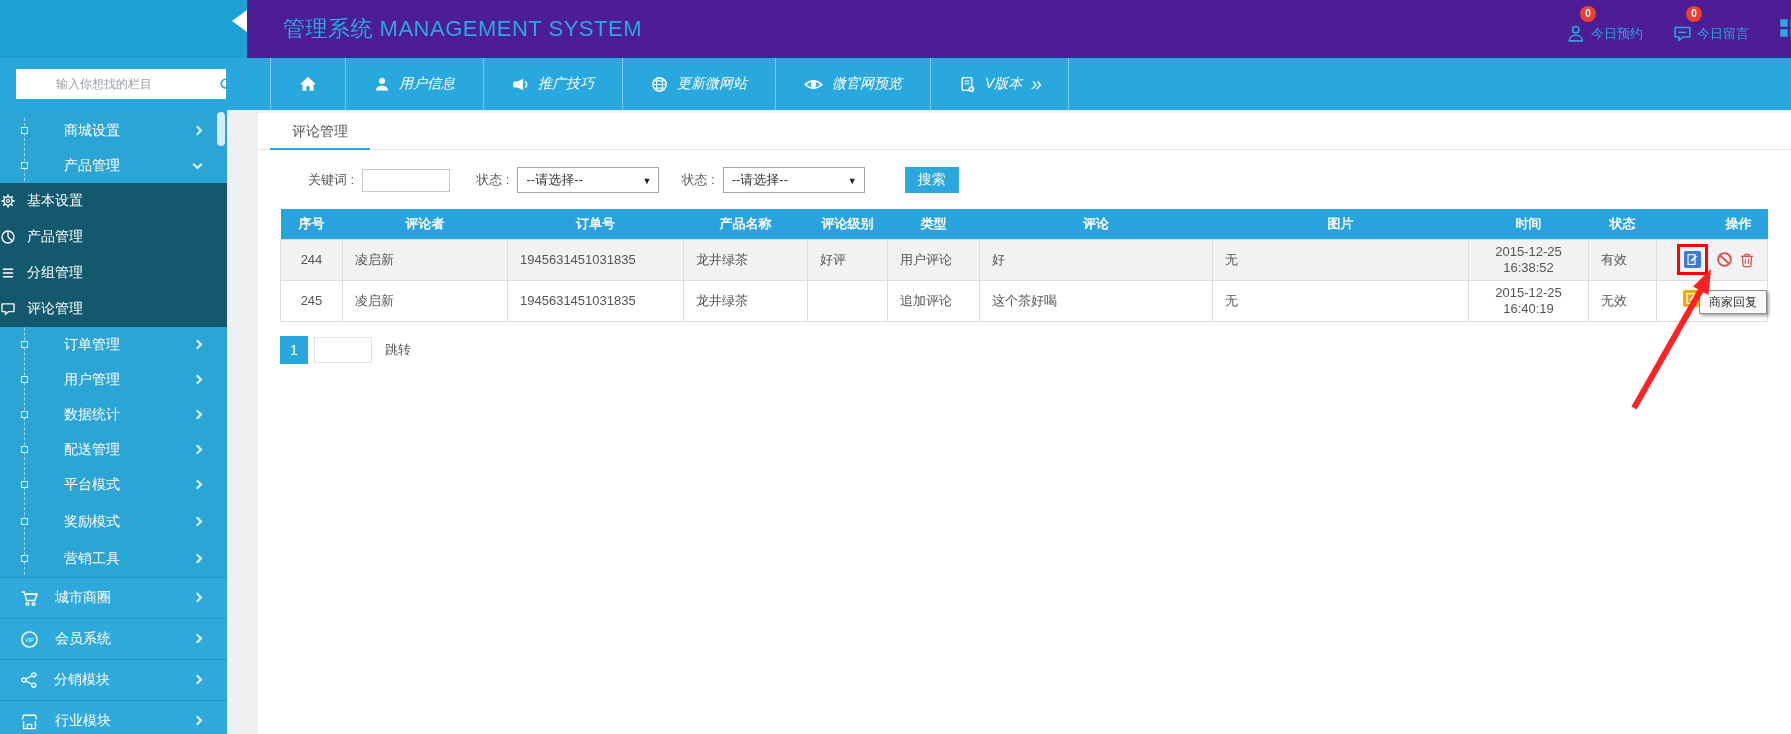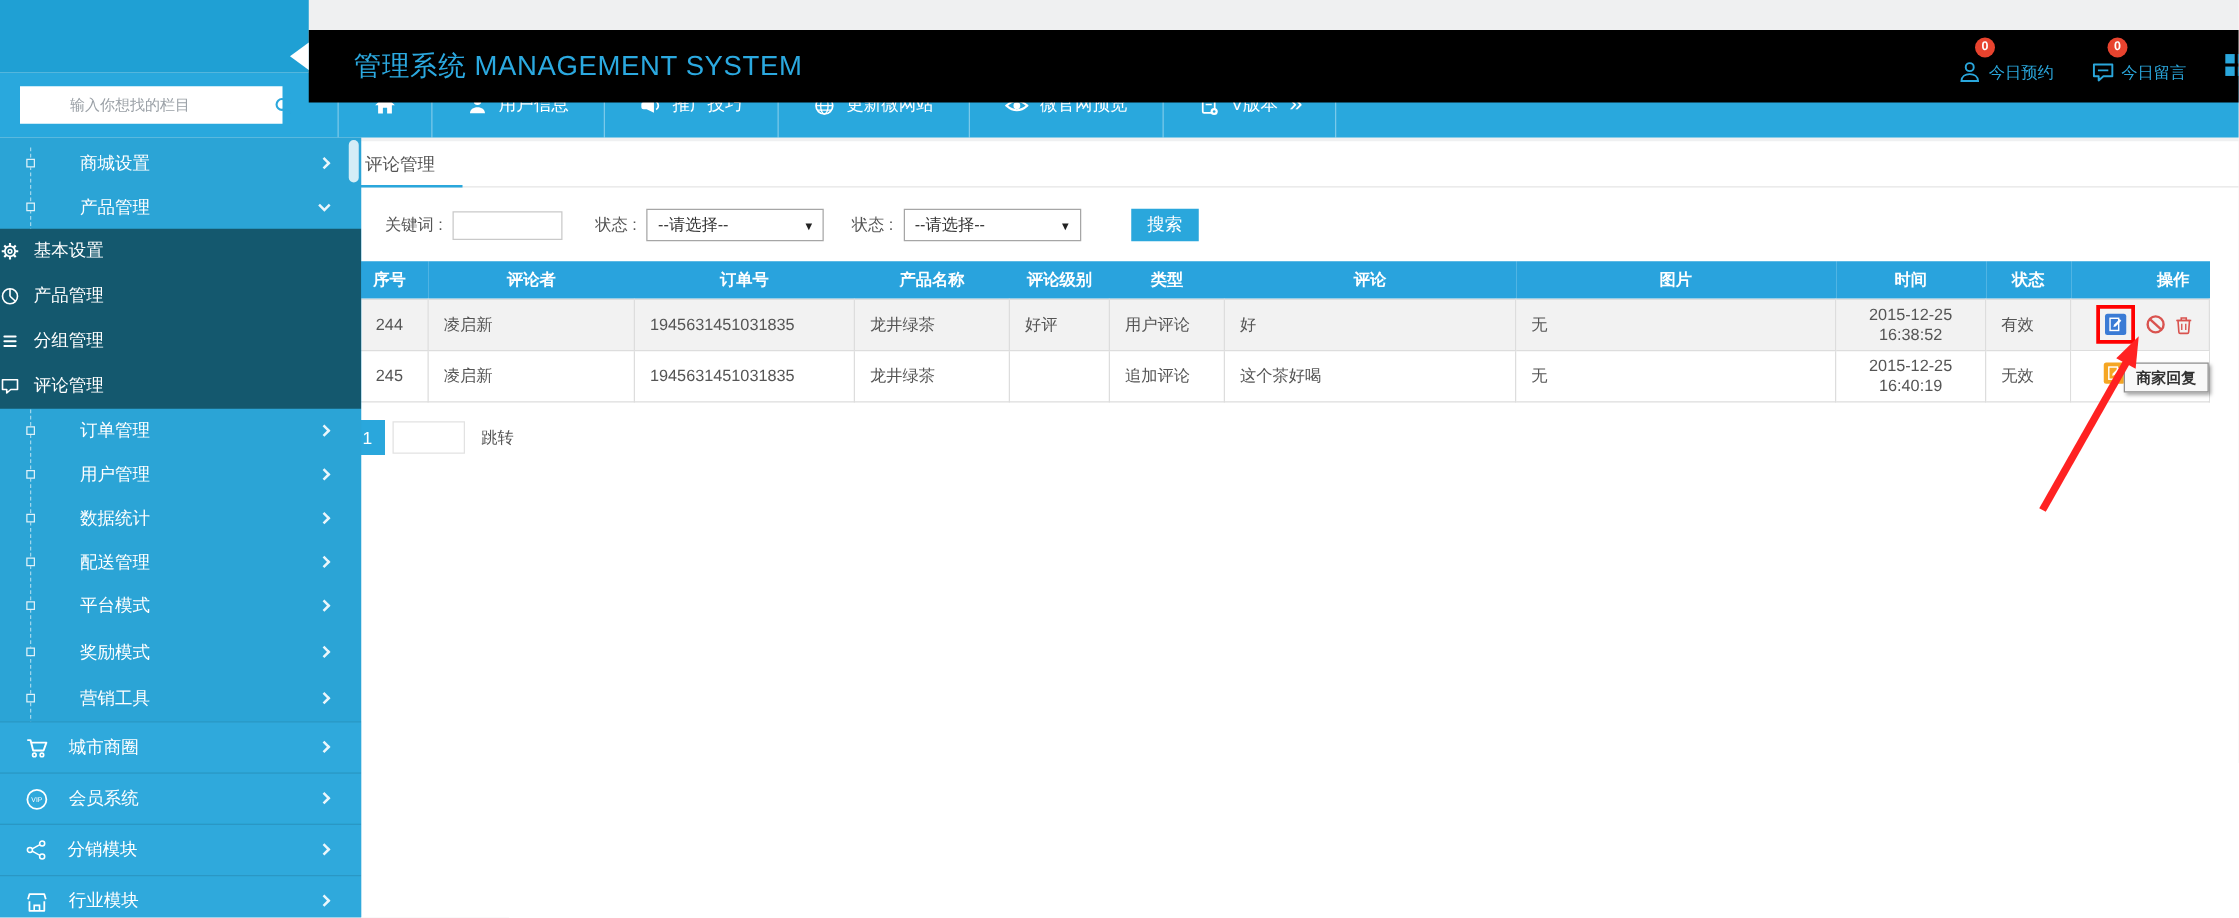--- a/index.html
+++ b/index.html
@@ -10,44 +10,44 @@
     -webkit-font-smoothing:antialiased;
   }
   svg { display:block; }
 
   
   .top-left-block { position:absolute; left:0; top:0; width:247px; height:58px; background:#1FA0D4; z-index:4; }
   .hdr-notch { position:absolute; left:-15px; top:10px; width:0; height:0;
     border-top:11px solid transparent; border-bottom:11px solid transparent; border-right:15px solid #fff; }
 
   
-  .header { position:absolute; left:247px; top:0; width:1544px; height:58px; background:#000000; z-index:5;margin-top:24px; }
+  .header { position:absolute; left:247px; top:0; width:1544px; height:58px; background:#4c1d95; z-index:5; }
   .page-title { position:absolute; left:36px; top:14px; font-size:22px; color:#2BA9E0; letter-spacing:.5px; white-space:nowrap; }
   .hdr-right { position:absolute; right:14px; top:6px; display:flex; align-items:flex-end; gap:30px; color:#2AA7DC; }
   .stat { position:relative; padding-top:18px; display:flex; align-items:center; gap:5px; font-size:13px; }
   .stat .badge { position:absolute; top:0; left:13px; min-width:16px; height:16px; border-radius:9px;
     background:#E8432E; color:#fff; font-size:10px; line-height:16px; text-align:center; padding:0 3px; font-weight:bold; }
   .corner-grid { position:relative; margin-right:-22px; margin-bottom:4px; }
 
   
   .navband { position:absolute; left:0; top:58px; width:1791px; height:52px; background:#29A8DD; z-index:3; }
   .nav-items { position:absolute; left:270px; top:0; height:52px; display:flex; }
   .nav-item { display:flex; align-items:center; justify-content:center; gap:9px; height:52px;
-    color:#fff; font-size:14px; border-left:1px solid rgba(255,255,255,.38); padding:0 28px; cursor:pointer; }
+    color:#fff; font-size:14px; border-left:1px solid rgba(255,255,255,.38); padding:0 28px; cursor:pointer;font-style:italic; }
   .nav-item:last-child { border-right:1px solid rgba(255,255,255,.38); }
   .nav-item .sfx { font-size:19px; line-height:14px; letter-spacing:-2px; }
 
   
   .side-search { position:absolute; left:16px; top:11px; width:210px; height:30px; background:#fff; display:flex; align-items:center;padding-left:32px; }
   .side-search input { flex:1; border:none; outline:none; height:26px; padding:0 8px; font-size:12px; color:#555; background:transparent; }
   .side-search input::placeholder { color:#9AA0A6; }
   .side-search .mag { margin-right:7px; color:#2AA7DC; }
 
   
-  .sidebar { position:absolute; left:0; top:110px; width:289px; height:624px; background:#2BA4D6; z-index:4; overflow:hidden; }
+  .sidebar { position:absolute; left:0; top:110px; width:227px; height:624px; background:#2BA4D6; z-index:4; overflow:hidden; }
   .scroll-thumb { position:absolute; right:2px; top:2px; width:8px; height:34px; background:rgba(255,255,255,.8); border-radius:4px; z-index:9; }
   .tree-line { position:absolute; left:24px; top:8px; height:462px; border-left:1px dashed rgba(255,255,255,.55); z-index:1; }
   .menu { position:relative; z-index:2; }
   .tree-item { position:relative; height:35px; display:flex; align-items:center; color:#fff; font-size:14px; padding-left:64px; cursor:pointer; }
   .tree-item .node { position:absolute; left:21px; top:50%; margin-top:-4px; width:7px; height:7px;
     border:1px solid rgba(255,255,255,.85); background:#2BA4D6; }
   .chev { position:absolute; right:26px; top:50%; width:7px; height:7px;
     border-right:2px solid rgba(255,255,255,.9); border-bottom:2px solid rgba(255,255,255,.9); }
   .chev.right { transform:translateY(-4px) rotate(-45deg); }
   .chev.down  { transform:translateY(-5px) rotate(45deg); }
@@ -79,21 +79,21 @@
   .grid td { border:1px solid #DDD; font-size:13px; color:#555; height:35px; padding:12px 12px; text-align:left; background:#fff; line-height:16px; }
   .grid tr.alt td { background:#F2F2F2; }
   .grid td.c { text-align:center; padding:2px 4px; }
   .grid td.opcell { padding:0 12px 0 0; }
 
   .actions { display:flex; align-items:center; justify-content:flex-end; gap:5px; }
   .icobox { width:17px; height:17px; border-radius:2px; display:flex; align-items:center; justify-content:center; }
   .ico-edit { background:#3A7BD5; }
   .ico-orange { background:#F5A623; }
   .hl-red { border:3px solid #FF0000; padding:4px; display:inline-flex; margin-right:3px; }
-  .opcell2 { position:relative;font-weight:bold; }
+  .opcell2 { position:relative; }
   .tooltip { position:absolute; left:42px; top:9px; background:#F8F8F8; border:1px solid #8E8E8E;
     box-shadow:2px 2px 3px rgba(0,0,0,.35); padding:3px 9px; font-size:12px; color:#333; white-space:nowrap; z-index:15; }
   .orange-pos { position:absolute; left:26px; top:9px; }
 
   .pagination { display:flex; align-items:center; margin:14px 0 0 22px; }
   .page-num { width:28px; height:28px; background:#2AA7DC; color:#fff; font-size:14px; display:flex; align-items:center; justify-content:center; cursor:pointer; }
   .jump-input { width:58px; height:26px; border:1px solid #E2E2E2; margin-left:6px; outline:none; padding:0 5px; font-size:13px; }
   .jump-lbl { margin-left:13px; font-size:13px; color:#555; }
 
   .arrow-layer { position:absolute; left:1598px; top:258px; width:150px; height:160px; z-index:30; pointer-events:none; }

